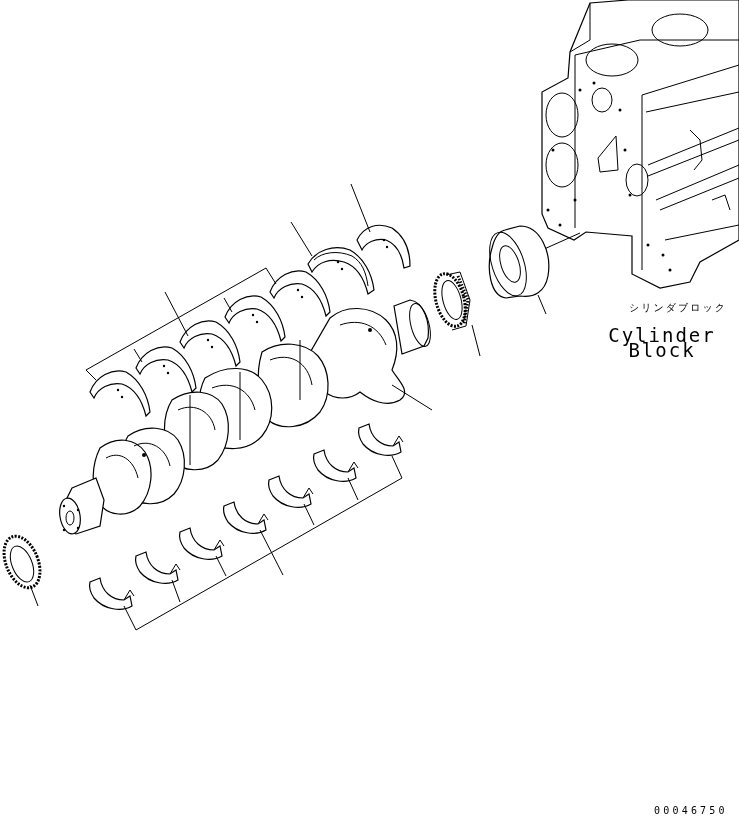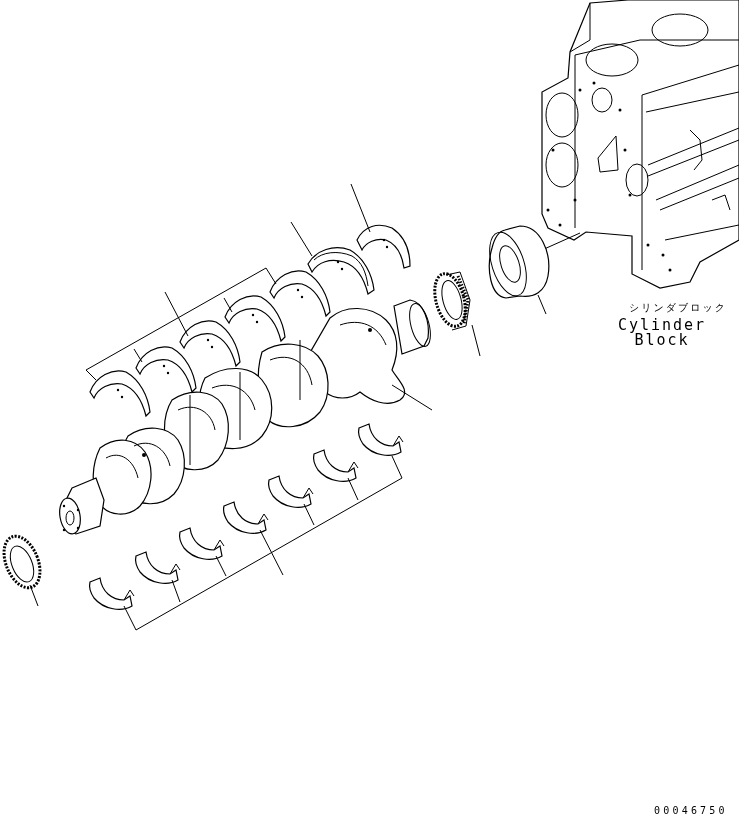--- a/index.html
+++ b/index.html
@@ -31,24 +31,24 @@
       top: 300px;
       width: 140px;
       text-align: center;
       font-size: 10px;
       letter-spacing: 2px;
       line-height: 15px;
     }
     .label-en {
       position: absolute;
       left: 592px;
-      top: 318px;
+      top: 328px;
       width: 140px;
       text-align: center;
-      font-size: 15px;
+      font-size: 19px;
       letter-spacing: 2px;
       line-height: 15px;
     }
     .figure-no {
       position: absolute;
       left: 646px;
       top: 805px;
       font-size: 10px;
       letter-spacing: 3.2px;
       line-height: 12px;

